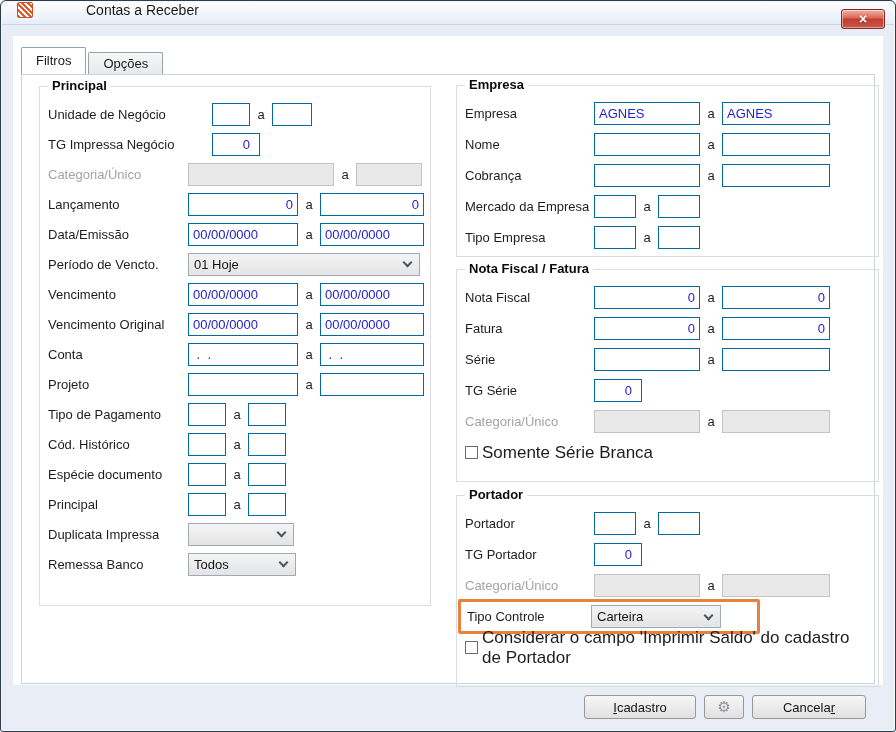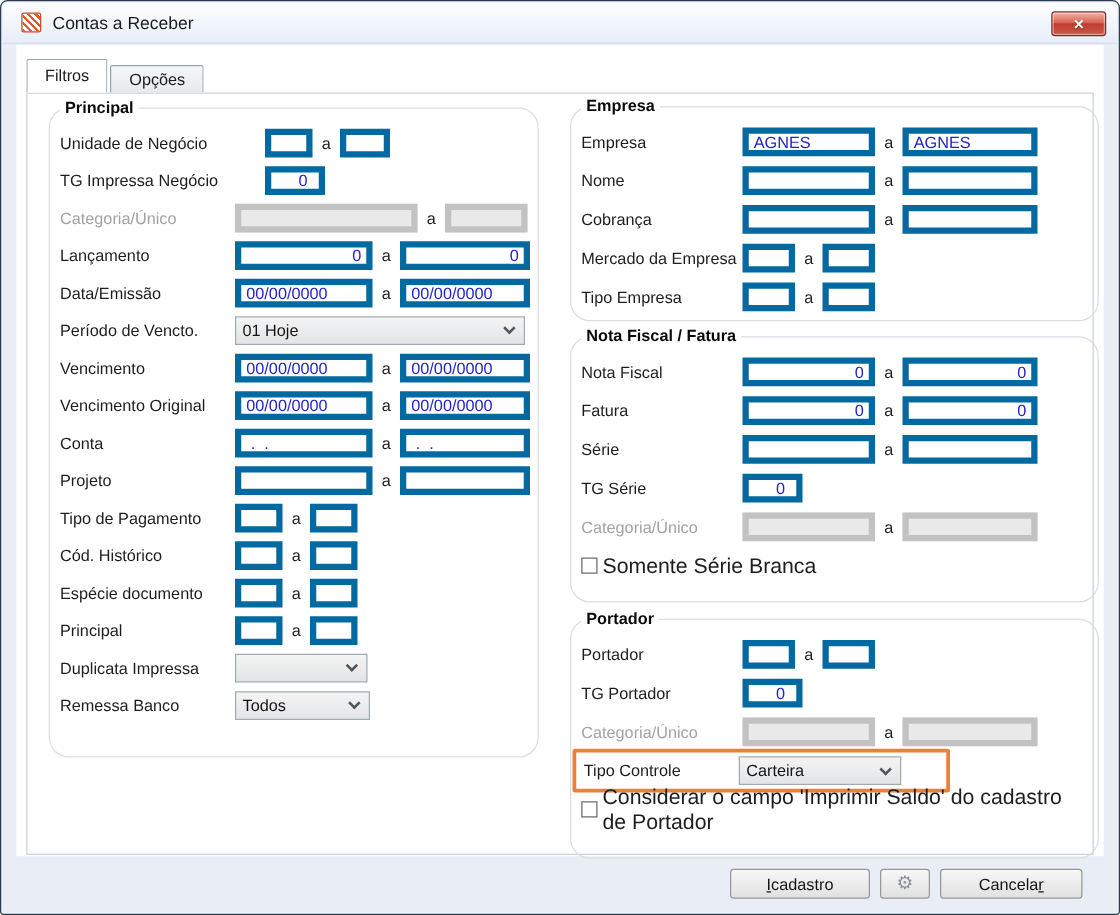--- a/index.html
+++ b/index.html
@@ -7,25 +7,25 @@
   .dialog{
     position:relative; width:896px; height:732px;
     background:#e8edf6;
     border:1px solid #2a3b52;
     border-radius:6px 6px 3px 3px;
     box-shadow: inset 0 0 0 1px rgba(255,255,255,.6);
     overflow:hidden;
   }
   
   .titlebar{
-    position:absolute; top:1px; left:1px; right:1px; height:33px;
+    position:absolute; top:1px; left:1px; right:1px; height:23px;
     background:linear-gradient(#fdfdfe,#e7eef9);
     border-bottom:1px solid #ccd6e4;
     border-radius:5px 5px 0 0;
-    display:flex; align-items:center;
+    display:flex; align-items:flex-start;gap:44px;
   }
   .appicon{
     width:16px; height:16px; margin:0 9px 0 15px;
     background:
       repeating-linear-gradient(45deg,#e25a2b 0 2px, #ffffff 2px 4px);
     border:1px solid #cf4f24; border-radius:2px; flex:none;
   }
   .wtitle{ font-size:14px; color:#1b1b1b; }
   .closebtn{
     position:absolute; right:9px; top:7px; width:44px; height:20px;
@@ -43,40 +43,40 @@
     padding:0 14px; font-size:13px; color:#1b1b1b; cursor:pointer;
     border:1px solid #98a2ac; border-bottom:none; border-radius:2px 2px 0 0;text-align:center;
   }
   .tab.active{ background:#fff; line-height:26px; height:27px; z-index:4; }
   .tab.inactive{ background:linear-gradient(#f6f7f8,#e7e9ec); line-height:21px; height:22px; margin-top:5px; margin-left:2px; }
   .tabpage{
     position:absolute; left:8px; right:8px; top:38px; bottom:1px;
     background:#fff; border:1px solid #cdd2d9; z-index:2;
   }
   
-  .grp{ position:absolute; border:1px solid #d9dde2; border-radius:16px; padding:12px 20px 0 8px; }
+  .grp{ position:absolute; border:1px solid #d9dde2; border-radius:0; padding:12px 20px 0 8px; }
   .grp-title{
     position:absolute; top:-9px; left:8px; background:#fff; padding:0 4px;
     font-size:13px; font-weight:bold; color:#0a0a0a;
   }
   .g-principal{ left:17px; top:11px;  width:392px; height:520px; }
   .g-empresa { left:434px; top:10px;  width:423px; height:172px; }
   .g-nota    { left:434px; top:194px; width:423px; height:213px; }
   .g-portador{ left:434px; top:420px; width:423px; height:192px; }
   
   .row{ display:flex; align-items:center; height:30px; }
   .g-empresa .row, .g-nota .row, .g-portador .row{ height:31px; }
   .lbl{ flex:none; font-size:13px; color:#1d1d1d; }
   .g-principal .lbl{ width:140px; }
   .row.ind .lbl{ width:164px; }
   .g-empresa .lbl, .g-nota .lbl, .g-portador .lbl{ width:129px; }
   .lbl.dis{ color:#a3a3a3; }
   .sep{ width:14px; text-align:center; margin:0 4px; font-size:13px; color:#1d1d1d; flex:none; }
   .in{
-    height:23px; border:5px solid #0369a1; background:#fff; flex:none;
+    height:23px; border:1px solid #0369a1; background:#fff; flex:none;
     font-family:"Liberation Sans", sans-serif; font-size:13px; color:#2222cc;
     padding:0 4px; outline:none;
   }
   .in.num{ text-align:right; }
   .in.ctr{ text-align:right; padding-right:9px; }
   .in:disabled, .in.dis{ background:#e9e9e9; border-color:#c2c2c2; }
   .w38{width:38px;} .w40{width:40px;} .w48{width:48px;}
   .w110{width:110px;} .w104{width:104px;} .w146{width:146px;} .w66{width:66px;}
   .w106{width:106px;} .w108{width:108px;} .w42{width:42px;}
   

